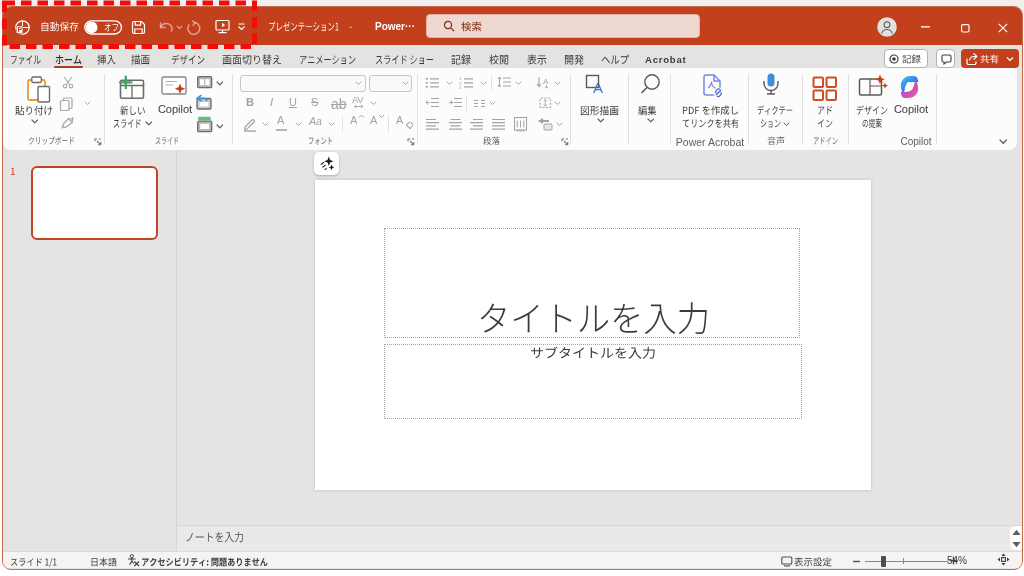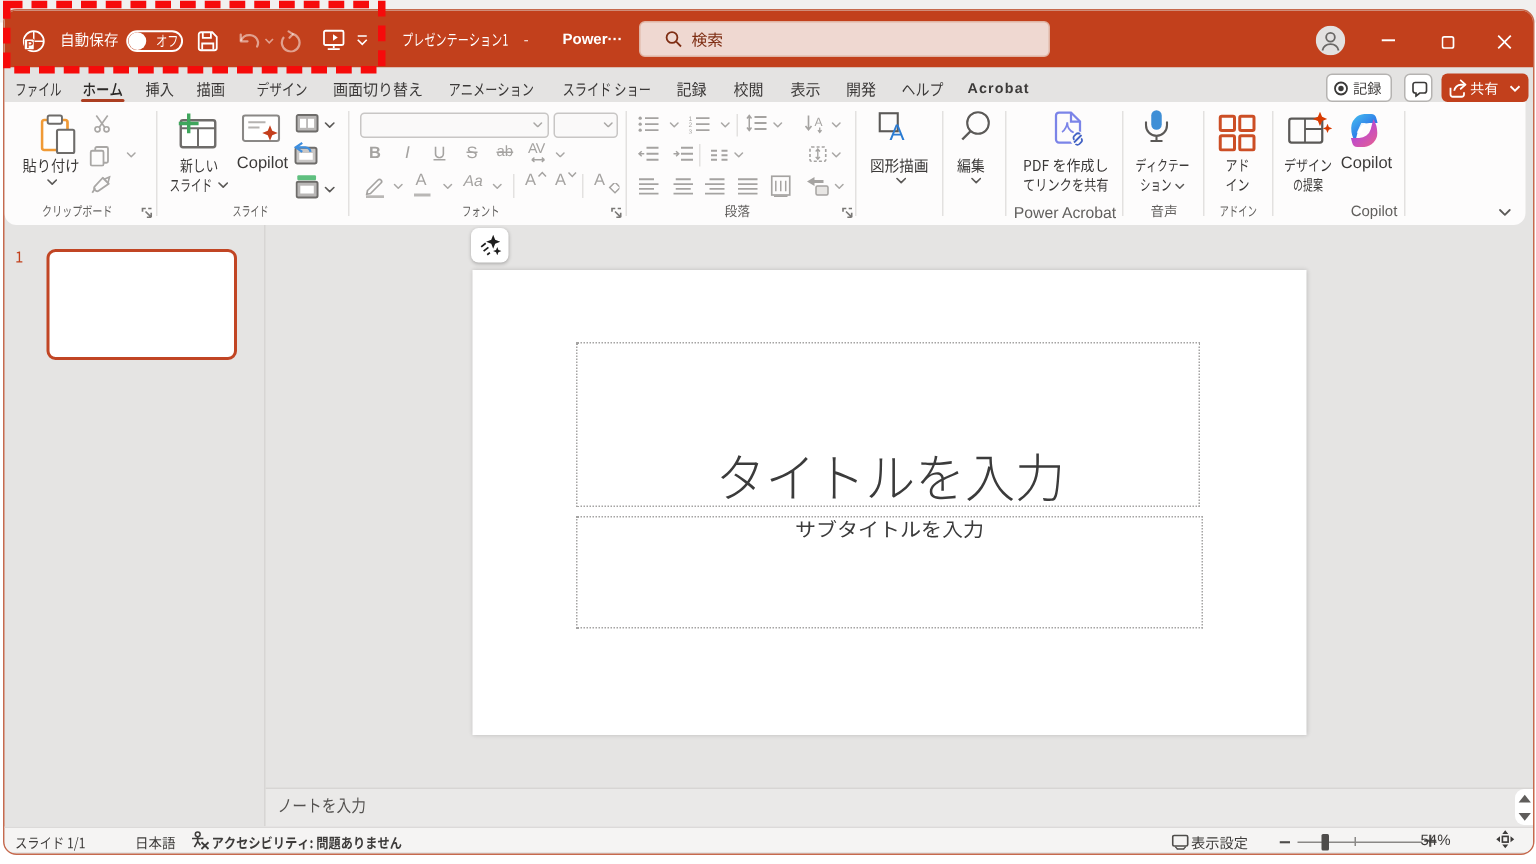--- a/index.html
+++ b/index.html
@@ -271,21 +271,21 @@
     <path d="M1 1 L3.5 3.5 L6 1" fill="none" stroke="#A9A7A5" stroke-width="1" stroke-linecap="round" stroke-linejoin="round"></path>
   </svg>
 <div class="a" style="left:369px;top:74.5px;width:43px;height:17.5px;background:#FAF9F9;border:1px solid #C8C6C5;border-radius:3px"></div>
 <svg class="a" style="left:402px;top:80.5px" width="7" height="4.75" viewBox="0 0 7 4.75">
     <path d="M1 1 L3.5 3.5 L6 1" fill="none" stroke="#A9A7A5" stroke-width="1" stroke-linecap="round" stroke-linejoin="round"></path>
   </svg>
 <div class="a" style="left:246px;top:96px;font-size:11px;color:#A5A3A1;font-weight:700;white-space:nowrap;">B</div>
 <div class="a" style="left:270px;top:96px;font-size:11.5px;color:#A5A3A1;font-weight:400;font-style:italic;white-space:nowrap;">I</div>
 <div class="a" style="left:289px;top:96px;font-size:11px;color:#A5A3A1;font-weight:400;white-space:nowrap;"><span style="text-decoration:underline">U</span></div>
 <div class="a" style="left:311px;top:96px;font-size:11px;color:#A5A3A1;font-weight:400;white-space:nowrap;"><span style="text-decoration:line-through">S</span></div>
-<div class="a" style="left:331px;top:96px;font-size:10px;color:#A5A3A1;font-weight:400;white-space:nowrap;"><span style="text-decoration:line-through">ab</span></div>
+<div class="a" style="left:331px;top:96px;font-size:14px;color:#A5A3A1;font-weight:400;white-space:nowrap;"><span style="text-decoration:line-through">ab</span></div>
 <div class="a" style="left:352px;top:93.5px;font-size:9.5px;color:#A5A3A1;font-weight:400;letter-spacing:-0.5px;white-space:nowrap;">AV</div>
 <svg class="a" style="left:352px;top:104px" width="14" height="5" viewBox="0 0 14 5">
     <path d="M2.5 2.5 H11 M2.5 2.5 l1.8 -1.4 M2.5 2.5 l1.8 1.4 M11 2.5 l-1.8 -1.4 M11 2.5 l-1.8 1.4" stroke="#A5A3A1" stroke-width="0.9" fill="none"></path>
   </svg>
 <svg class="a" style="left:370px;top:100.5px" width="7" height="4.75" viewBox="0 0 7 4.75">
     <path d="M1 1 L3.5 3.5 L6 1" fill="none" stroke="#A9A7A5" stroke-width="1" stroke-linecap="round" stroke-linejoin="round"></path>
   </svg>
 <svg class="a" style="left:243px;top:117px" width="14" height="15" viewBox="0 0 14 15">
     <path d="M2 10 L9 3 a1.4 1.4 0 0 1 2 2 L4 12 L1.5 12.5 Z" fill="none" stroke="#A5A3A1" stroke-width="1.1"></path>
     <rect x="1" y="13.2" width="12" height="2.2" fill="#B9B7B5"></rect>

